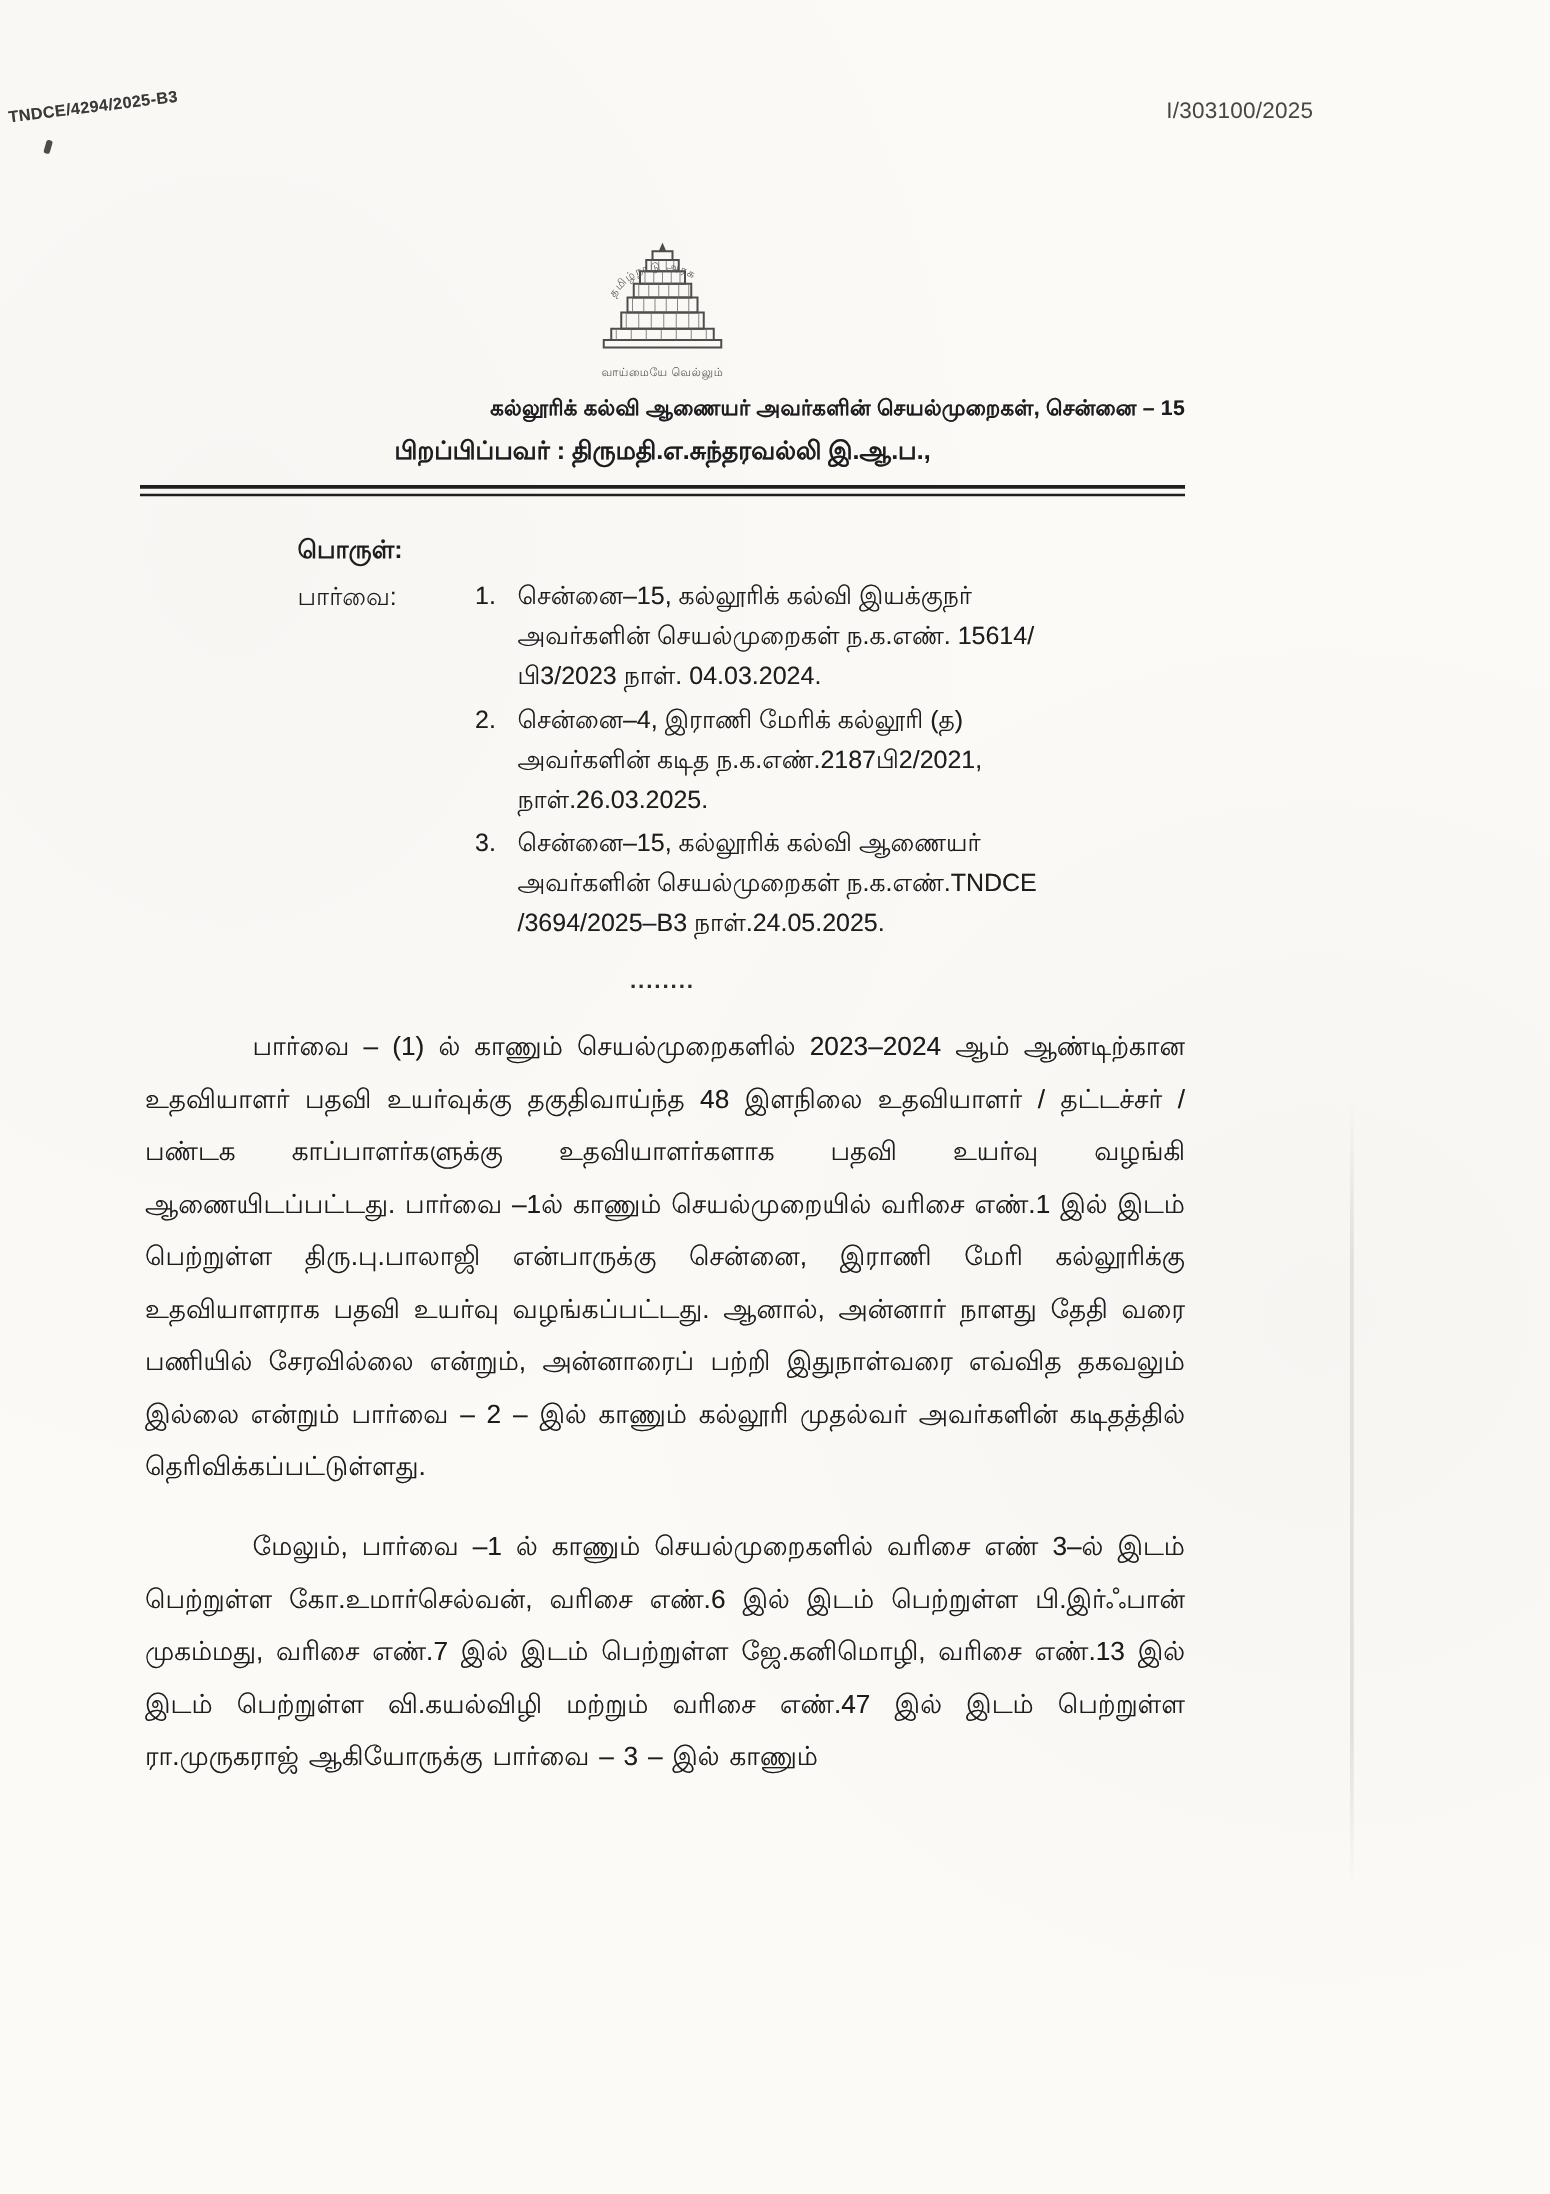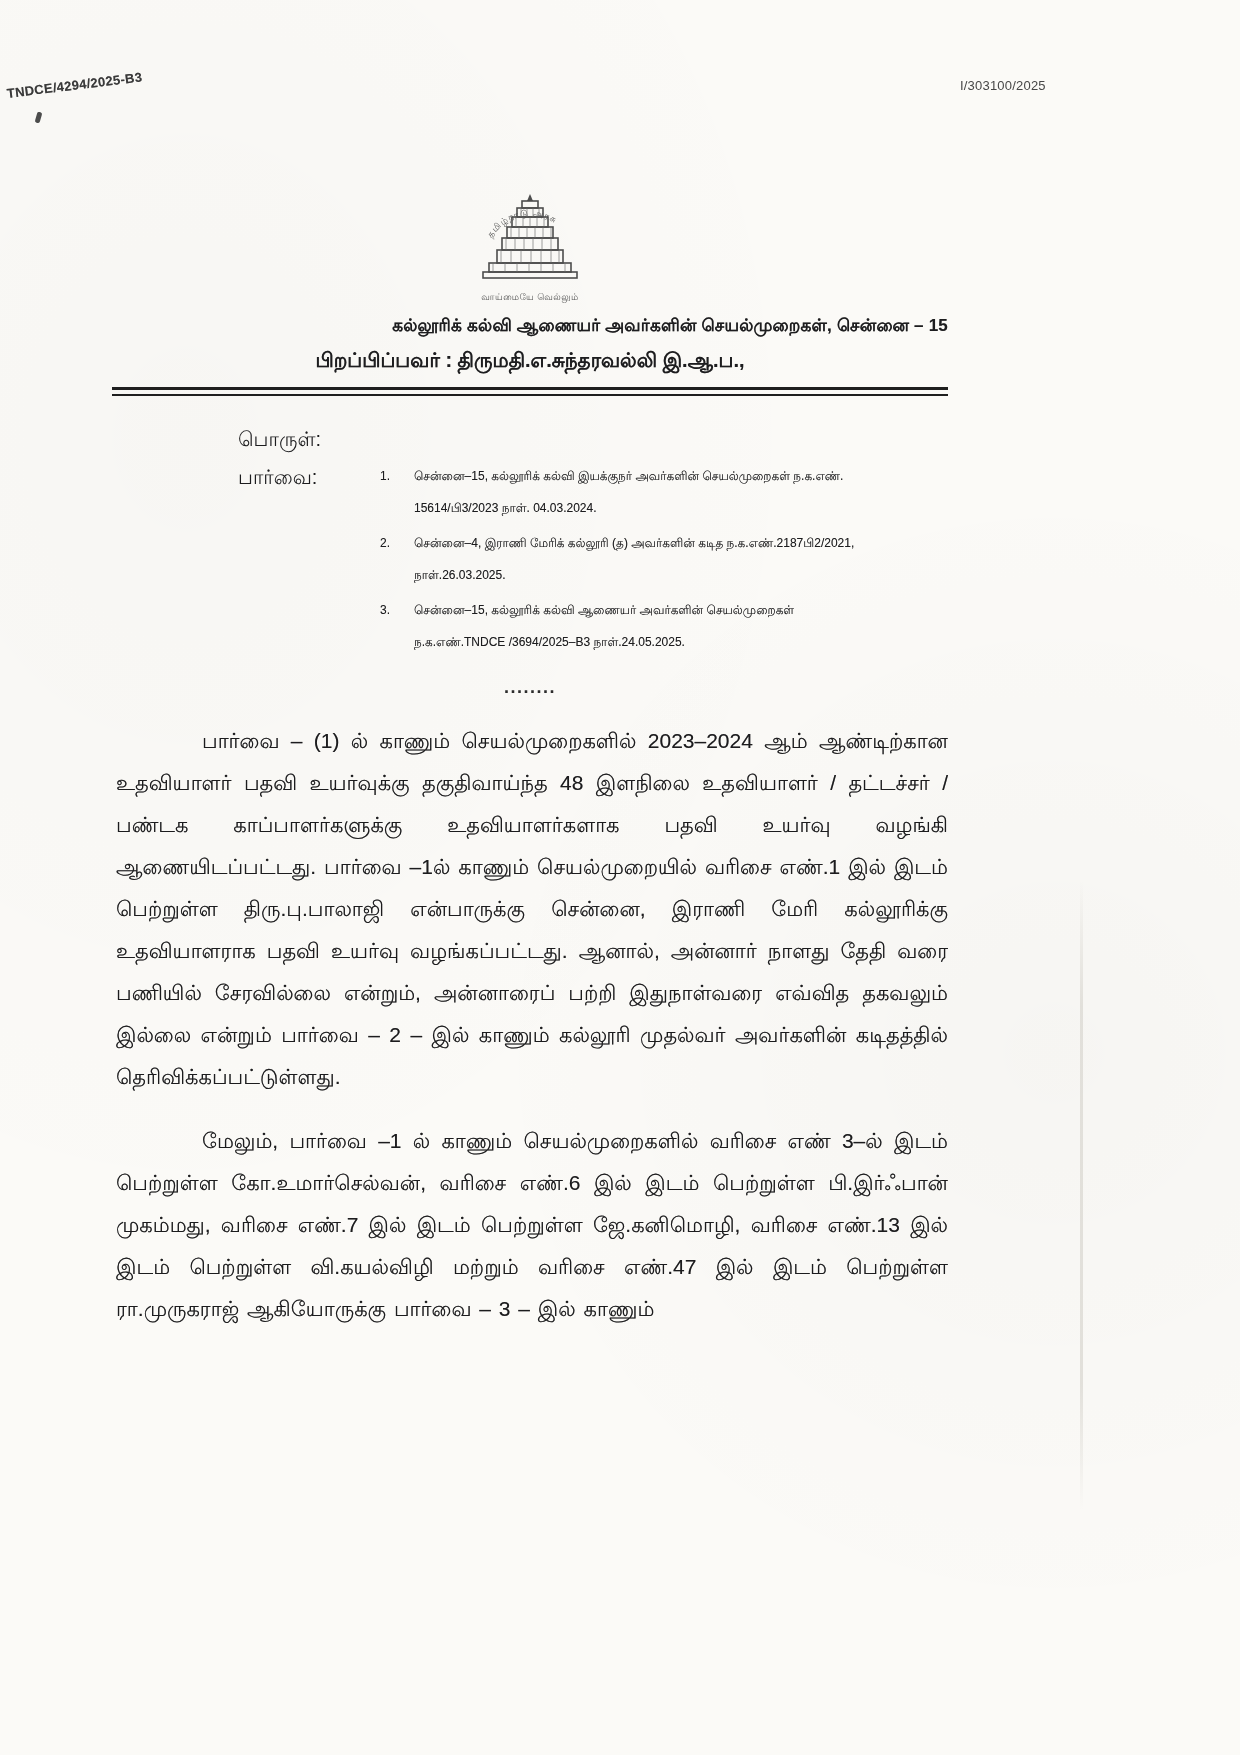--- a/index.html
+++ b/index.html
@@ -28,23 +28,23 @@
     transform: rotate(-7deg);
     transform-origin: left top;
     font-size: 13px;
     font-weight: 600;
     color: #3a3a3a;
     letter-spacing: 0.3px;
     text-shadow: 0 0 0.5px rgba(0,0,0,0.4);
   }
   .stamp-right {
     position: absolute;
-    left: 960px;
+    left: 933px;
     top: 78px;
-    font-size: 13px;
+    font-size: 18px;
     color: #474747;
     letter-spacing: 0.2px;
   }
   .corner-mark {
     position: absolute;
     left: 36px;
     top: 112px;
     width: 5px;
     height: 11px;
     background: #4c4c4c;
@@ -98,21 +98,21 @@
     gap: 46px;
     font-weight: bold;
     font-size: 21px;
     line-height: 30px;
     text-shadow: 0 0 0.4px rgba(0,0,0,0.45);
   }
   .row {
     display: flex;
     align-items: flex-start;
   }
-  .subject-row { margin-top: 26px; }
+  .subject-row { margin-top: 26px; font-weight: bold; }
   .sec-label {
     flex: none;
     margin-left: 126px;
     width: 98px;
     font-size: 20px;
     line-height: 34px;
   }
   .subject-text {
     flex: none;
     margin-left: 24px;
@@ -128,21 +128,21 @@
     list-style: none;
     margin: 0 0 0 38px;
     padding: 0;
     width: 502px;
     counter-reset: refnum;
   }
   .ref-list li {
     counter-increment: refnum;
     position: relative;
     padding-left: 40px;
-    font-size: 12px;
+    font-size: 20px;
     line-height: 32px;
     margin-bottom: 3px;
     text-shadow: 0 0 0.3px rgba(0,0,0,0.35);
   }
   .ref-list li::before {
     content: counter(refnum) ".";
     position: absolute;
     left: 6px;
     top: 0;
   }

